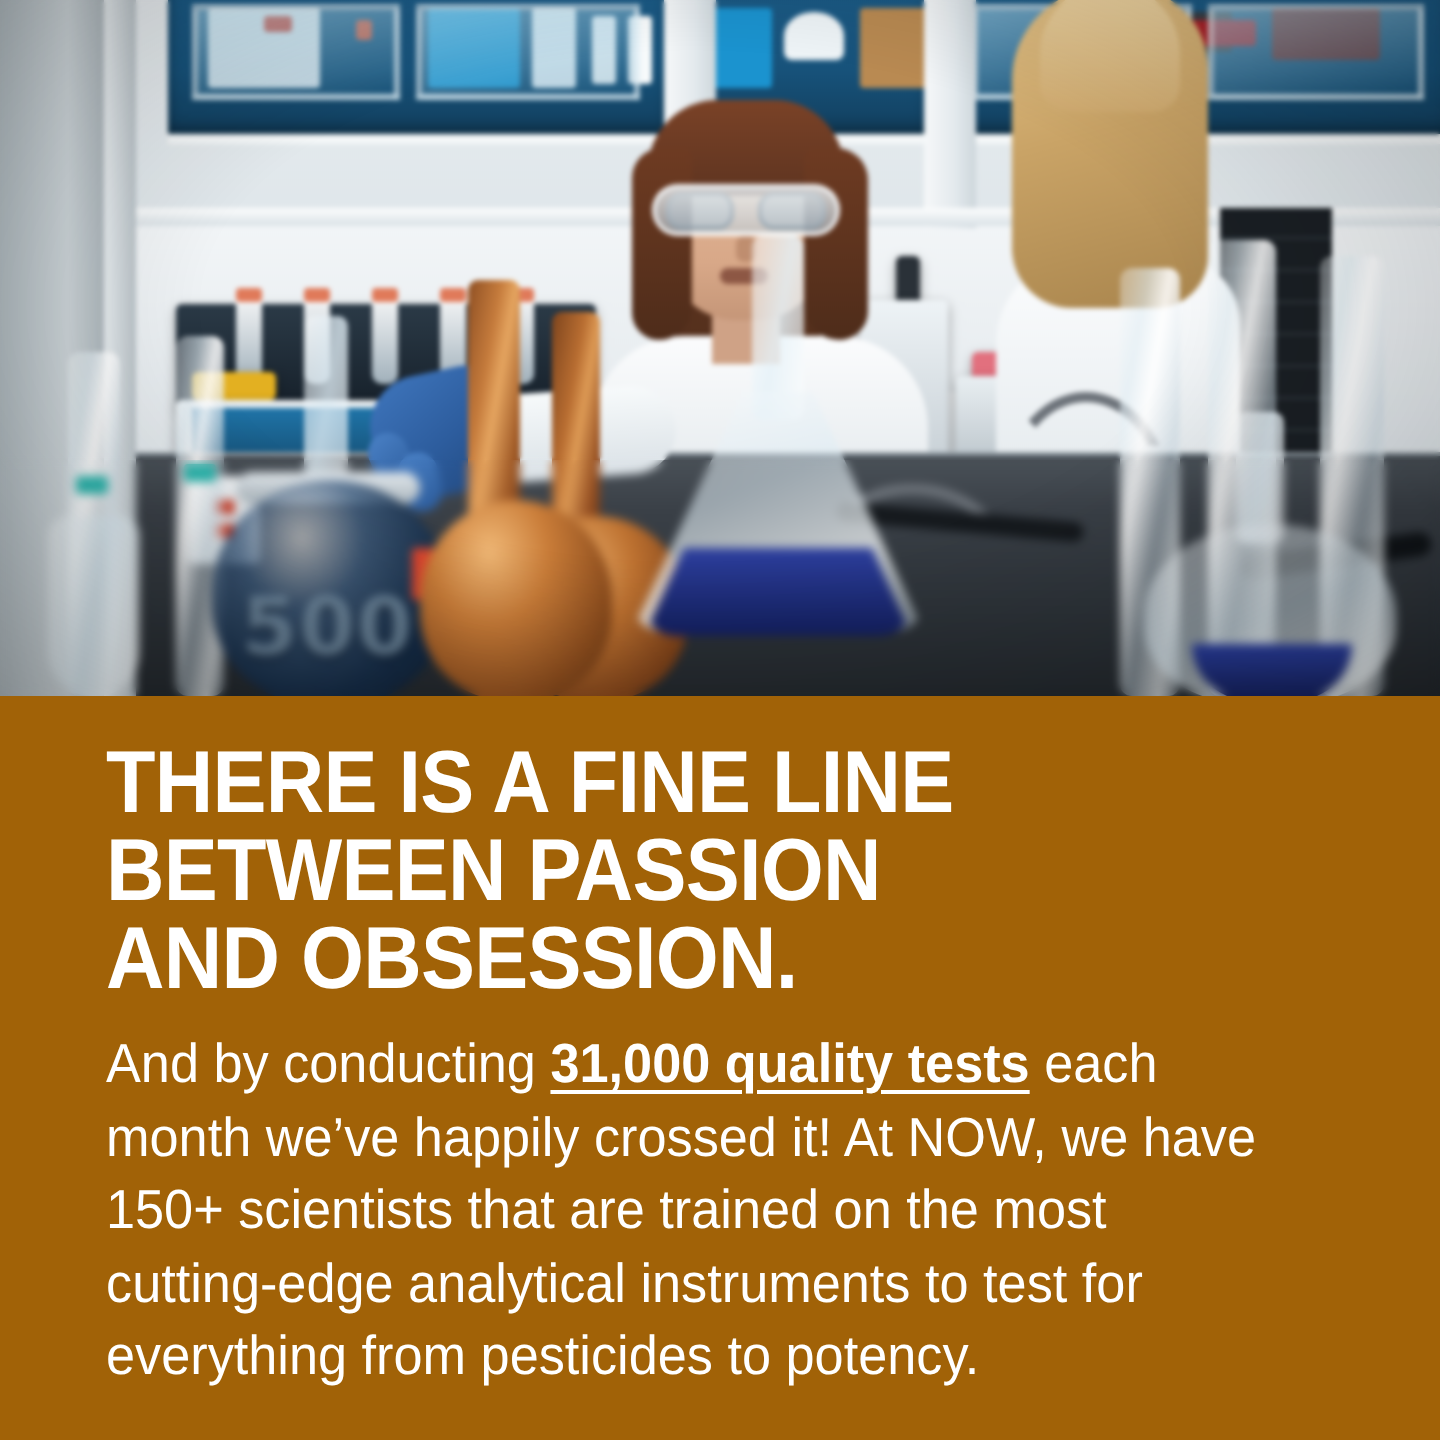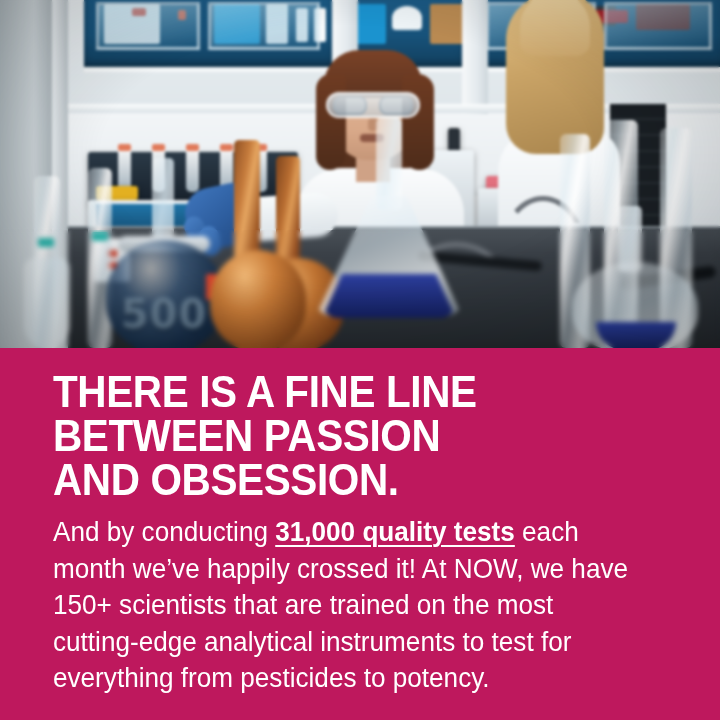--- a/index.html
+++ b/index.html
@@ -594,21 +594,21 @@
     <div class="layer glass rcyl3"></div>
     <div class="layer rflask-neck"></div>
     <div class="layer rflask-bulb"></div>
     <div class="layer rflask-liq"></div>
 
     <div class="layer blur-bg"></div>
     <div class="layer blur-fg"></div>
     <div class="layer vignette"></div>
   </div>
 
-  <div id="orange" style="background: #be185d;">
+  <div id="orange" style="background: #a16207;">
 
     <div id="headline">
       <span class="hl">THERE IS A FINE LINE</span>
       <span class="hl">BETWEEN PASSION</span>
       <span class="hl">AND OBSESSION.</span>
     </div>
 
     <p id="body"><span>And by conducting </span><span class="hi">31,000 quality tests</span><span> each month we’ve happily crossed it! At NOW, we have 150+ scientists that are trained on the most cutting-edge analytical instruments to test for everything from pesticides to potency.</span></p>
 
   </div>

